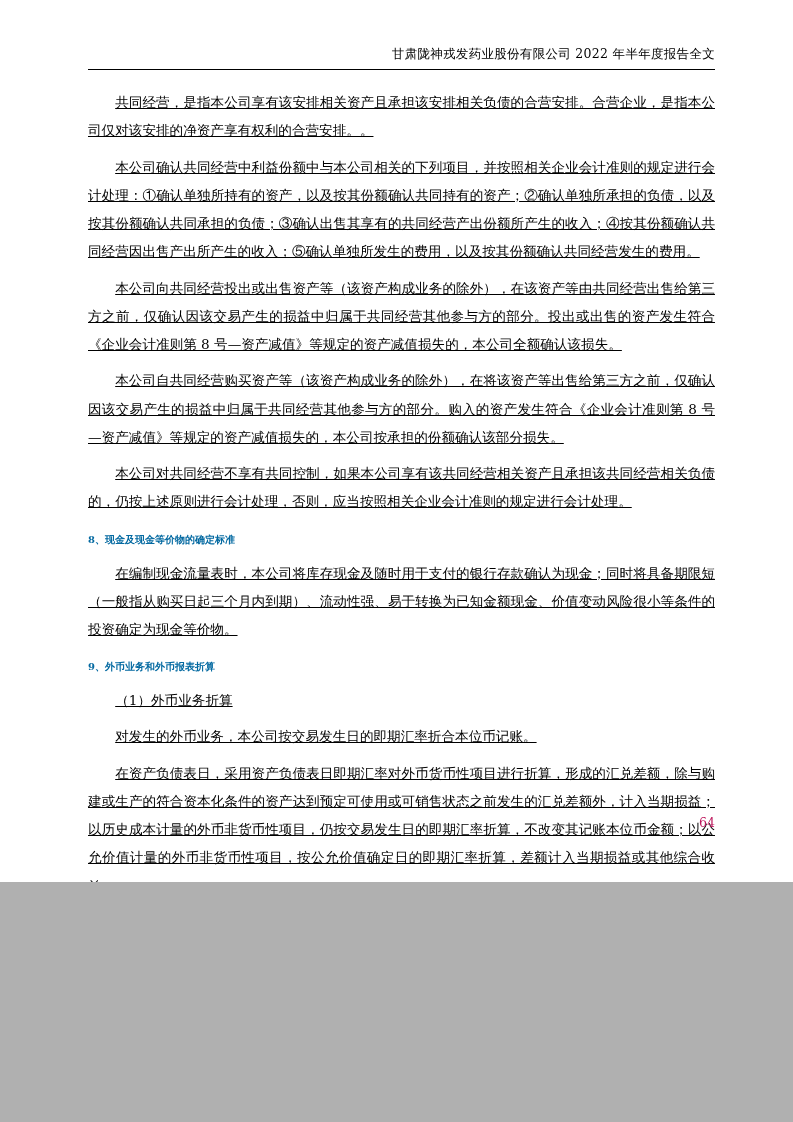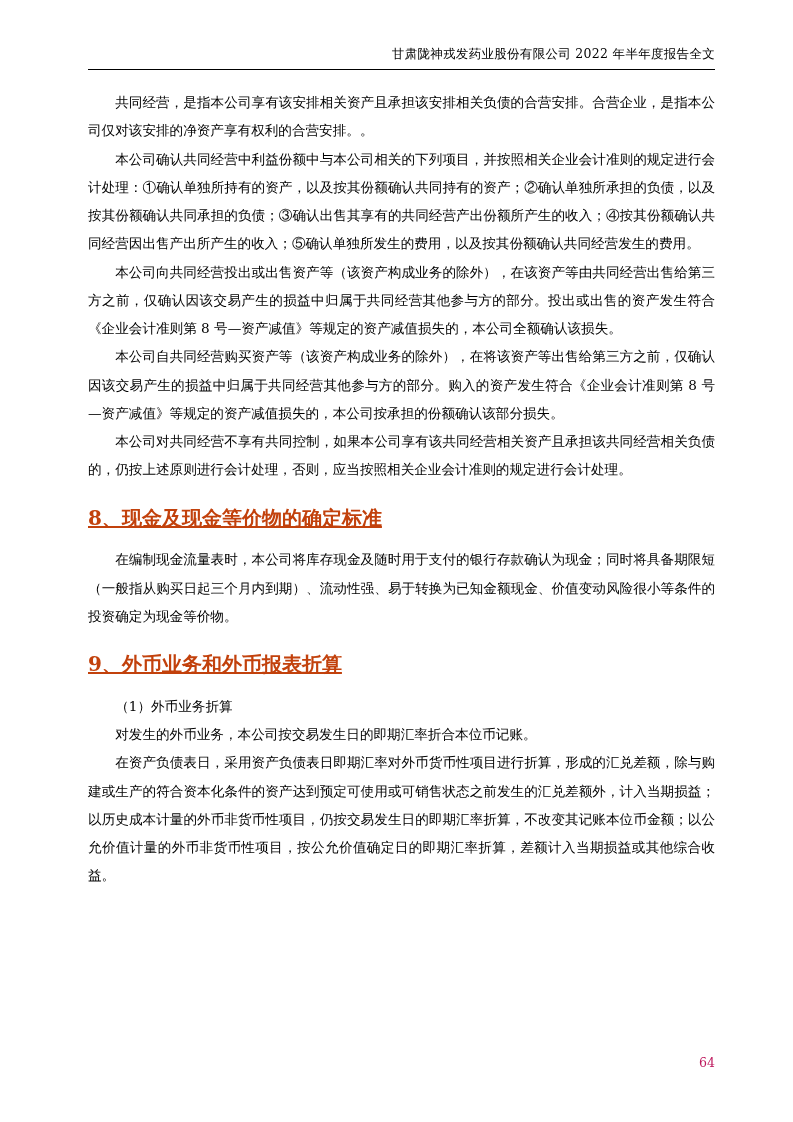--- a/index.html
+++ b/index.html
@@ -5,21 +5,21 @@
   html, body {
     margin: 0;
     padding: 0;
     background: #b0b0b0;
   }
   body {
     font-family: "DejaVu Serif", "Liberation Serif", serif;
   }
   .page {
     width: 793px;
-    height: 1122px;
+    height: 882px;
     background: #ffffff;
     position: relative;
     margin: 0 auto;
     box-sizing: border-box;
     overflow: hidden;
   }
   .page-inner {
     position: absolute;
     left: 88px;
     right: 78px;
@@ -39,31 +39,31 @@
     margin-bottom: 18px;
   }
   .body-text {
     font-size: 13.6px;
     line-height: 2.08;
     color: #000;
     text-align: justify;
     text-justify: inter-ideograph;
   }
   p.para {
-    margin: 0 0 0 0;
+    margin: 8px 0 0 0;
     text-indent: 2em;
+    text-decoration: underline;
   }
   h3.section-head {
-    font-size: 20px;
+    font-size: 10px;
     line-height: 2.08;
     font-weight: bold;
     margin: 14px 0 6px 0;
     text-indent: 0;
-    color: #c2410c;
-    text-decoration: underline;
+    color: #0369a1;
   }
   .page-number {
     position: absolute;
     right: 78px;
     bottom: 52px;
     font-size: 12.5px;
     color: #be185d;
     font-family: "DejaVu Serif", "Liberation Serif", serif;
   }
 </style>

